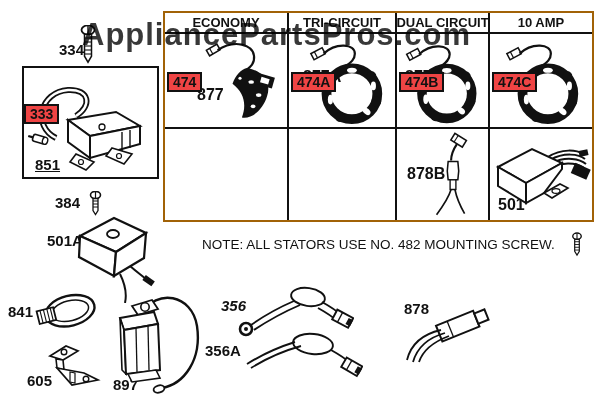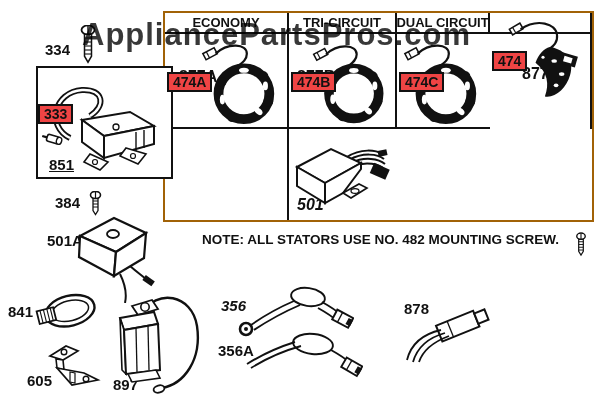--- a/index.html
+++ b/index.html
@@ -18,36 +18,37 @@
          display:flex;align-items:center;justify-content:center;
          font-weight:700;font-size:13px;white-space:nowrap;}
   .cell{position:relative;border-right:2px solid #111;}
   .r1{border-bottom:2px solid #111;}
   .lastcol{border-right:none !important;}
   .idbox{position:absolute;top:2px;left:2px;border:2px solid #111;background:#ef4444;
          padding:0 4px;font-weight:700;font-size:14px;line-height:16px;z-index:2;margin-top:36px;}
   .pn{position:absolute;font-weight:700;font-size:16px;}
   .lbl{position:absolute;font-weight:700;font-size:15px;white-space:nowrap;}
   .abs{position:absolute;}
-  .note{position:absolute;left:202px;top:232px;display:flex;gap:16px;
-        font-weight:700;font-size:13.5px;white-space:nowrap;}
-  .box333{position:absolute;left:36px;top:66px;width:133px;height:109px;border:2px solid #111;background:#fff;}
+  .note{position:absolute;left:202px;top:232px;display:flex;align-items:center;gap:16px;
+        font-weight:400;font-size:13.5px;white-space:nowrap;}
+  .box333{position:absolute;left:22px;top:66px;width:133px;height:109px;border:2px solid #111;background:#fff;}
   .box333 .idbox{top:0;left:0;}
 </style>
 </head>
 <body>
 
 <div class="stage">
 
   <div class="watermark">AppliancePartsPros.com</div>
 
   <div class="ptable">
     <div class="hcell">ECONOMY</div>
     <div class="hcell">TRI-CIRCUIT</div>
     <div class="hcell">DUAL CIRCUIT</div>
+    <div class="hcell lastcol">10 AMP</div>
 
     <div class="cell r1">
       <span class="idbox">474</span>
       <span class="pn" style="left:32px;top:52px;">877</span>
       <svg class="abs" style="right:4px;top:4px;" width="86" height="88" viewBox="0 0 92 92">
         <g transform="translate(10,12) rotate(-30)">
           <rect x="0" y="0" width="13" height="7" fill="#fff" stroke="#111" stroke-width="1.6"></rect>
           <line x1="4" y1="0" x2="4" y2="7" stroke="#111" stroke-width="1.2"></line>
         </g>
         <path d="M22,12 C40,0 60,6 61,18 C62,26 57,30 53,33" fill="none" stroke="#111" stroke-width="2.3"></path>
@@ -121,22 +122,36 @@
           <circle cx="38" cy="79" r="5" fill="#111"></circle>
         <ellipse cx="50" cy="31" rx="5" ry="2.6" fill="#fff"></ellipse>
         <ellipse cx="28" cy="61" rx="2.6" ry="5" fill="#fff"></ellipse>
         <ellipse transform="rotate(40 65 73)" cx="65" cy="73" rx="4.5" ry="3" fill="#fff"></ellipse>
         <ellipse cx="72" cy="47" rx="2.6" ry="4.5" fill="#fff"></ellipse>
       </svg>
     </div>
 
     <div class="cell"></div>
     <div class="cell"></div>
+    <div class="cell">
+      <span class="pn" style="left:10px;top:36px;">878B</span>
+      <svg class="abs" style="right:6px;top:2px;" width="58" height="88" viewBox="0 0 60 90">
+        <g transform="translate(32,2) rotate(32)">
+          <rect width="14" height="8" fill="#fff" stroke="#111" stroke-width="1.6"></rect>
+          <line x1="4" y1="0" x2="4" y2="8" stroke="#111" stroke-width="1.2"></line>
+        </g>
+        <path d="M34,13 C30,19 28,24 28,30" fill="none" stroke="#111" stroke-width="2.2"></path>
+        <path d="M25,31 h10 c1.2,6.5 1.2,12.5 0,19 h-10 c-1.2,-6.5 -1.2,-12.5 0,-19 z" fill="#fff" stroke="#111" stroke-width="1.6"></path>
+        <path d="M27,50 h6 v10 h-6 z" fill="#fff" stroke="#111" stroke-width="1.4"></path>
+        <path d="M28,60 c-3,10 -9,18 -15,26" fill="none" stroke="#111" stroke-width="1.7"></path>
+        <path d="M32,60 c2,10 6,18 10,25" fill="none" stroke="#111" stroke-width="1.7"></path>
+      </svg>
+    </div>
     <div class="cell lastcol">
-      <span class="pn" style="left:8px;bottom:6px;font-style:italic;">501</span>
+      <span class="pn" style="left:8px;bottom:6px;">501</span>
       <svg class="abs" style="left:2px;top:12px;" width="100" height="68" viewBox="0 0 100 68">
         <path d="M56,16 C70,7 85,9 91,13" fill="none" stroke="#111" stroke-width="2"></path>
         <path d="M58,19 C72,11 87,13 93,18" fill="none" stroke="#111" stroke-width="2"></path>
         <path d="M60,22 C74,15 88,18 94,23" fill="none" stroke="#111" stroke-width="2"></path>
         <path d="M62,25 C76,20 88,23 93,28" fill="none" stroke="#111" stroke-width="2"></path>
         <g transform="rotate(-12 92 12)">
             <rect x="87" y="9" width="9" height="6" fill="#111"></rect>
           </g>
         <g transform="rotate(24 89 31)">
             <rect x="80" y="25" width="17" height="11" fill="#111"></rect>
@@ -156,21 +171,21 @@
       <ellipse cx="6.5" cy="4" rx="4.6" ry="3.4" fill="#fff" stroke="#111" stroke-width="1.5"></ellipse>
       <line x1="6.5" y1="1" x2="6.5" y2="7" stroke="#111" stroke-width="1.2"></line>
       <path d="M4,7.5 h5 v13 l-2.5,4 l-2.5,-4 z" fill="#fff" stroke="#111" stroke-width="1.3"></path>
       <line x1="4" y1="10" x2="9" y2="10" stroke="#111" stroke-width="1"></line>
       <line x1="4" y1="13" x2="9" y2="13" stroke="#111" stroke-width="1"></line>
       <line x1="4" y1="16" x2="9" y2="16" stroke="#111" stroke-width="1"></line>
       <line x1="4" y1="19" x2="9" y2="19" stroke="#111" stroke-width="1"></line>
     </svg>
   </div>
 
-  <span class="lbl" style="left:45px;top:41px;">334</span>
+  <span class="lbl" style="left:59px;top:41px;">334</span>
   <svg class="abs" style="left:78px;top:25px;" width="20" height="40" viewBox="0 0 20 40">
     <ellipse cx="10" cy="5" rx="6.5" ry="4.6" fill="#fff" stroke="#111" stroke-width="1.8"></ellipse>
     <line x1="10" y1="1" x2="10" y2="9" stroke="#111" stroke-width="1.4"></line>
     <path d="M6.5,9.2 h7 v22 l-3.5,6 l-3.5,-6 z" fill="#fff" stroke="#111" stroke-width="1.5"></path>
     <line x1="6.5" y1="13" x2="13.5" y2="13" stroke="#111" stroke-width="1.1"></line>
     <line x1="6.5" y1="17" x2="13.5" y2="17" stroke="#111" stroke-width="1.1"></line>
     <line x1="6.5" y1="21" x2="13.5" y2="21" stroke="#111" stroke-width="1.1"></line>
     <line x1="6.5" y1="25" x2="13.5" y2="25" stroke="#111" stroke-width="1.1"></line>
     <line x1="6.5" y1="29" x2="13.5" y2="29" stroke="#111" stroke-width="1.1"></line>
   </svg>
@@ -270,21 +285,21 @@
     <ellipse transform="rotate(8 72 13)" cx="72" cy="13" rx="17" ry="9" fill="none" stroke="#111" stroke-width="1.9"></ellipse>
     <path d="M86,18 C95,23 101,27 105,31" fill="none" stroke="#111" stroke-width="1.9"></path>
     <path d="M82,24 C91,29 97,33 101,37" fill="none" stroke="#111" stroke-width="1.9"></path>
     <g transform="rotate(28 106 36)">
       <rect x="97" y="29" width="18" height="11" fill="#fff" stroke="#111" stroke-width="1.9"></rect>
       <line x1="103" y1="29" x2="103" y2="40" stroke="#111" stroke-width="1.3"></line>
       <rect x="111" y="31" width="5" height="7" fill="#111"></rect>
     </g>
   </svg>
 
-  <span class="lbl" style="left:218px;top:342px;">356A</span>
+  <span class="lbl" style="left:205px;top:342px;">356A</span>
   <svg class="abs" style="left:243px;top:330px;" width="120" height="48" viewBox="0 0 120 48">
     <path d="M4,34 C20,24 36,17 52,12" fill="none" stroke="#111" stroke-width="1.9"></path>
     <path d="M8,38 C24,28 40,21 58,16" fill="none" stroke="#111" stroke-width="1.9"></path>
     <ellipse transform="rotate(6 70 14)" cx="70" cy="14" rx="20" ry="10" fill="none" stroke="#111" stroke-width="1.9"></ellipse>
     <path d="M88,20 C97,25 103,29 107,33" fill="none" stroke="#111" stroke-width="1.9"></path>
     <g transform="rotate(30 108 38)">
       <rect x="99" y="31" width="18" height="11" fill="#fff" stroke="#111" stroke-width="1.9"></rect>
       <line x1="105" y1="31" x2="105" y2="42" stroke="#111" stroke-width="1.3"></line>
       <rect x="113" y="33" width="5" height="7" fill="#111"></rect>
     </g>

